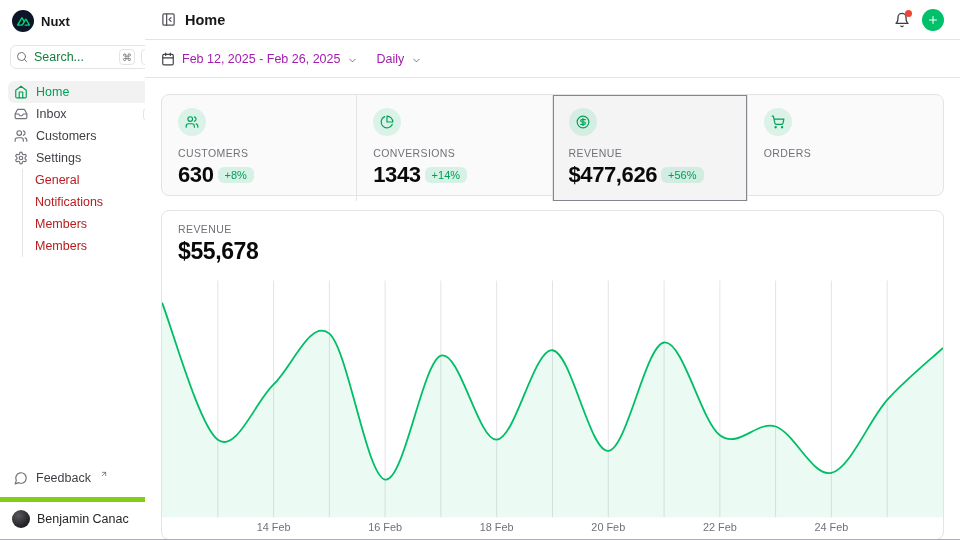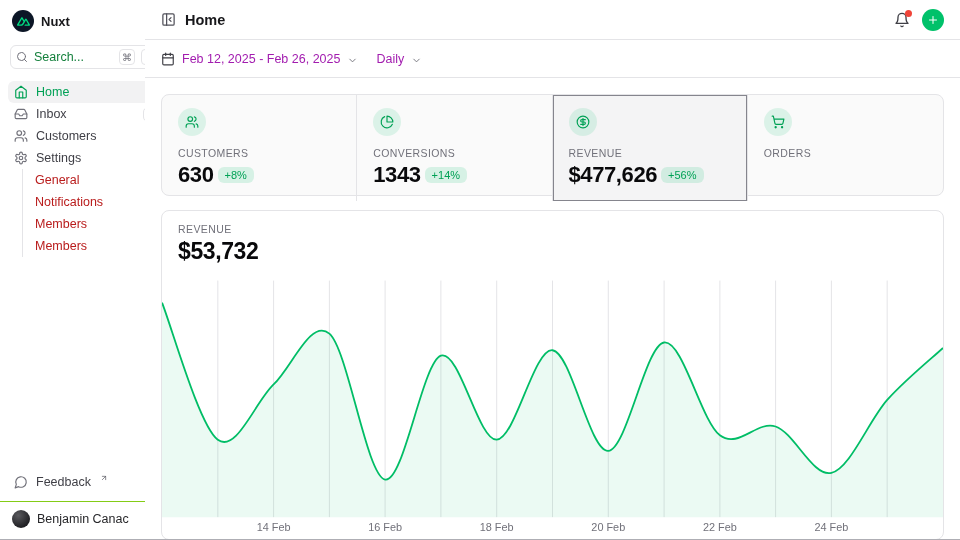--- a/index.html
+++ b/index.html
@@ -29,21 +29,21 @@
   .nav-item .nav-ic { color:#71717a; display:flex; }
   .nav-item.active { background:#f2f2f3; color:#00a155; font-weight:500; }
   .nav-item.active .nav-ic { color:#00a155; }
   .count-badge { margin-left:auto; border:1px solid #e4e4e7; border-radius:5px; color:#52525b;
     font-size:10px; min-width:16px; height:15px; display:flex; align-items:center; justify-content:center; padding:0 3px; background:#fff; }
   .nav-trail { margin-left:auto; color:#71717a; display:flex; }
   .subnav { margin-left:14px; border-left:1px solid #e4e4e7; display:flex; flex-direction:column; }
   .subnav .nav-item { padding-left:12px; color:#b91c1c; border-radius:0 6px 6px 0; }
   .sb-spacer { flex:1; }
   .ext-arrow { color:#52525b; transform:translateY(-4px); margin-left:1px; }
-  .user-row { border-top:1px solid #84cc16; margin:8px -8px 0; padding:8px 12px 4px;
+  .user-row { border-top:5px solid #84cc16; margin:8px -8px 0; padding:8px 12px 4px;
     display:flex; align-items:center; gap:7px; cursor:pointer; }
   .avatar { width:18px; height:18px; border-radius:50%;
     background:radial-gradient(circle at 35% 30%, #5a5a5e 0%, #202024 70%); flex:0 0 auto; }
   .user-name { font-size:12.5px; font-weight:500; color:#27272a; white-space:nowrap; }
 
   
   .main { position:absolute; left:145px; right:0; top:0; bottom:0; background:#fff; }
   .app-header { height:40px; border-bottom:1px solid #e4e4e7; display:flex; align-items:center; padding:0 16px; gap:9px; }
   .collapse-btn { color:#52525b; display:flex; cursor:pointer; }
   .page-title { font-size:14.5px; font-weight:700; color:#18181b; }
@@ -313,21 +313,21 @@
               <path d="M2.05 2.05h2l2.66 12.42a2 2 0 0 0 2 1.58h9.78a2 2 0 0 0 1.95-1.57l1.65-7.43H5.12"></path>
             </svg>
         </span>
         <div class="stat-label">ORDERS</div>
       </div>
     </div>
 
     <div class="chart-card">
       <div class="chart-header">
         <div class="chart-label">REVENUE</div>
-        <div class="chart-value">$53,732</div>
+        <div class="chart-value">$55,678</div>
       </div>
       <svg class="chart-svg" viewBox="0 0 788 330" preserveAspectRatio="none">
           <line x1="56.3" y1="70" x2="56.3" y2="308" stroke="#e4e4e7" stroke-width="1"></line>
           <line x1="112.6" y1="70" x2="112.6" y2="308" stroke="#e4e4e7" stroke-width="1"></line>
           <line x1="168.9" y1="70" x2="168.9" y2="308" stroke="#e4e4e7" stroke-width="1"></line>
           <line x1="225.1" y1="70" x2="225.1" y2="308" stroke="#e4e4e7" stroke-width="1"></line>
           <line x1="281.4" y1="70" x2="281.4" y2="308" stroke="#e4e4e7" stroke-width="1"></line>
           <line x1="337.7" y1="70" x2="337.7" y2="308" stroke="#e4e4e7" stroke-width="1"></line>
           <line x1="394.0" y1="70" x2="394.0" y2="308" stroke="#e4e4e7" stroke-width="1"></line>
           <line x1="450.3" y1="70" x2="450.3" y2="308" stroke="#e4e4e7" stroke-width="1"></line>

